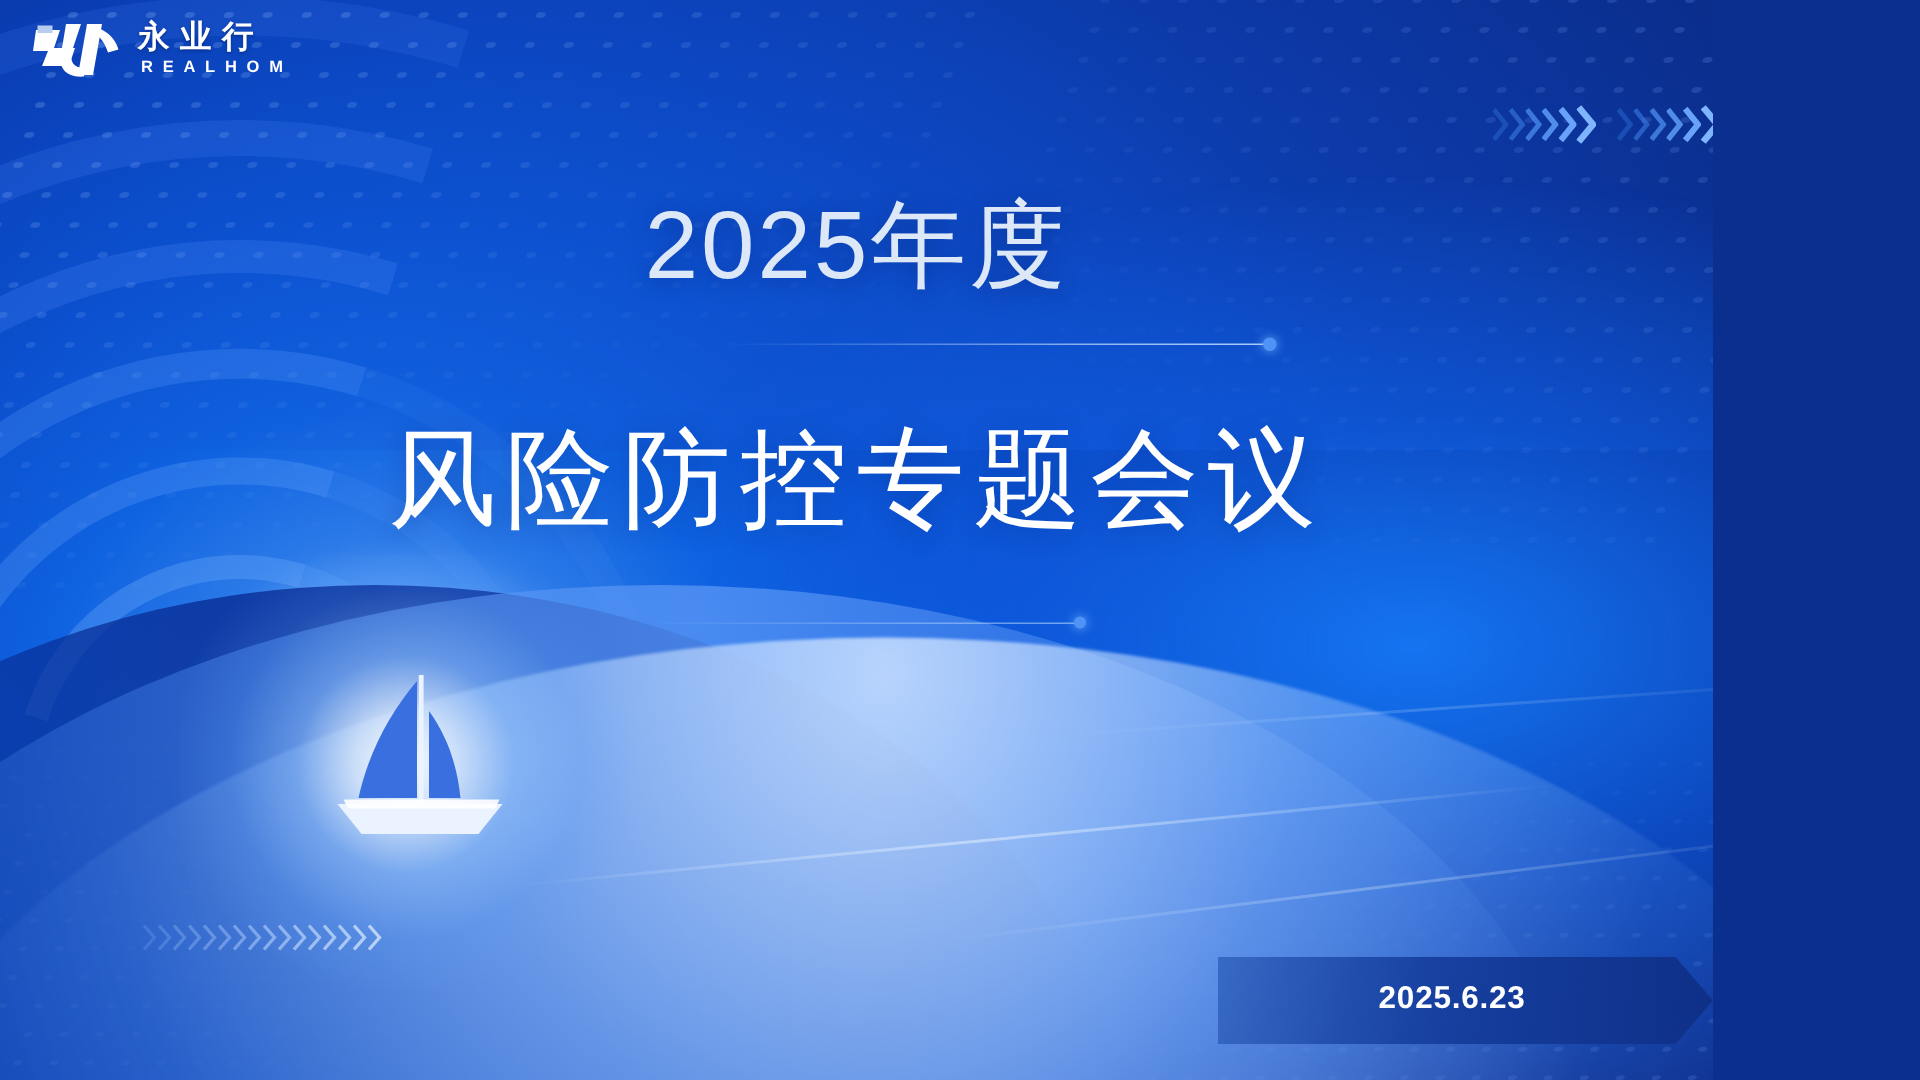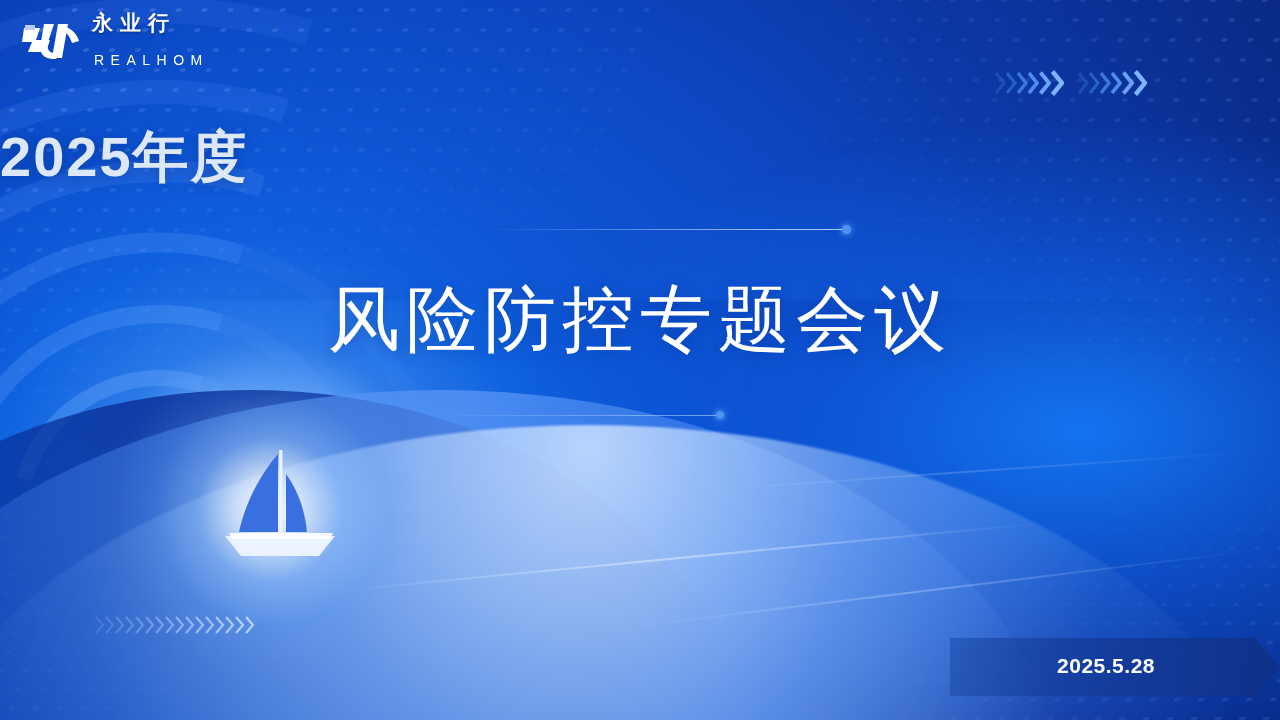--- a/index.html
+++ b/index.html
@@ -1,18 +1,18 @@
 <!DOCTYPE html>
 <html><head>
 <meta charset="utf-8">
 <style>
   html,body{margin:0;padding:0;background:#0a2f8f;}
   *{box-sizing:border-box;}
   .slide{
-    position:relative;width:1280px;height:720px;overflow:hidden;
+    position:relative;width:1142px;height:720px;overflow:hidden;
     font-family:"Liberation Sans","DejaVu Sans",sans-serif;
     background:
       radial-gradient(circle at 265px 510px, #eaf3ff 0%, #bcd8ff 4%, #69a6f5 9%, #2b7ae8 15%, #0f62e0 24%, #0b50cf 36%, #0a3fb6 52%, #0a3099 70%, #0a2a86 100%);
   }
 
   
   .glow-right{
     position:absolute;right:-160px;top:120px;width:900px;height:620px;
     background:radial-gradient(ellipse at 60% 50%, rgba(22,120,245,.95) 0%, rgba(16,100,235,.55) 35%, rgba(10,60,180,0) 72%);
     filter:blur(2px);
@@ -99,28 +99,28 @@
   
   .logo{position:absolute;left:20px;top:12px;display:flex;align-items:center;gap:10px;}
   .logo-mark{width:62px;height:40px;}
   .logo-text{display:flex;flex-direction:column;justify-content:center;line-height:1;}
   .logo-cn{
     font-family:"DejaVu Serif","Liberation Serif",serif;
     font-size:21px;font-weight:700;color:#ffffff;letter-spacing:7px;
     text-shadow:0 1px 2px rgba(0,20,70,.5);
   }
   .logo-en{
-    font-size:14px;font-weight:400;color:#ffffff;letter-spacing:6.5px;
-    margin-top:20px;margin-left:2px;
+    font-size:11px;font-weight:700;color:#ffffff;letter-spacing:6.5px;
+    margin-top:6px;margin-left:2px;
   }
 
   
   .title-1{
-    position:absolute;left:0;right:0;top:120px;text-align:left;
-    font-size:56px;font-weight:700;color:#dce7f8;letter-spacing:2px;
+    position:absolute;left:0;right:0;top:120px;text-align:center;
+    font-size:64px;font-weight:400;color:#dce7f8;letter-spacing:2px;
     text-shadow:0 2px 14px rgba(0,24,90,.35);
   }
   .title-2{
     position:absolute;left:0;right:0;top:272px;text-align:center;
     font-size:72px;font-weight:500;color:#ffffff;letter-spacing:6px;
     text-shadow:0 2px 16px rgba(0,30,110,.30);
   }
   .hair{
     position:absolute;height:1px;
     background:linear-gradient(90deg, rgba(170,205,255,0) 0%, rgba(190,218,255,.75) 70%, rgba(190,218,255,.9) 100%);
@@ -303,15 +303,15 @@
       <defs>
         <linearGradient id="bandGrad" x1="0" y1="0" x2="1" y2="0">
           <stop offset="0%" stop-color="#1a4aa8" stop-opacity="0.55"></stop>
           <stop offset="45%" stop-color="#143c9c" stop-opacity="0.92"></stop>
           <stop offset="100%" stop-color="#0f3088" stop-opacity="1"></stop>
         </linearGradient>
       </defs>
       <path d="M0 0 L305 0 L330 29 L305 58 L0 58 Z" fill="url(#bandGrad)"></path>
     </svg>
   </div>
-  <div class="date-text">2025.5.28</div>
+  <div class="date-text">2025.6.23</div>
 
 </div>
 
 </body></html>

